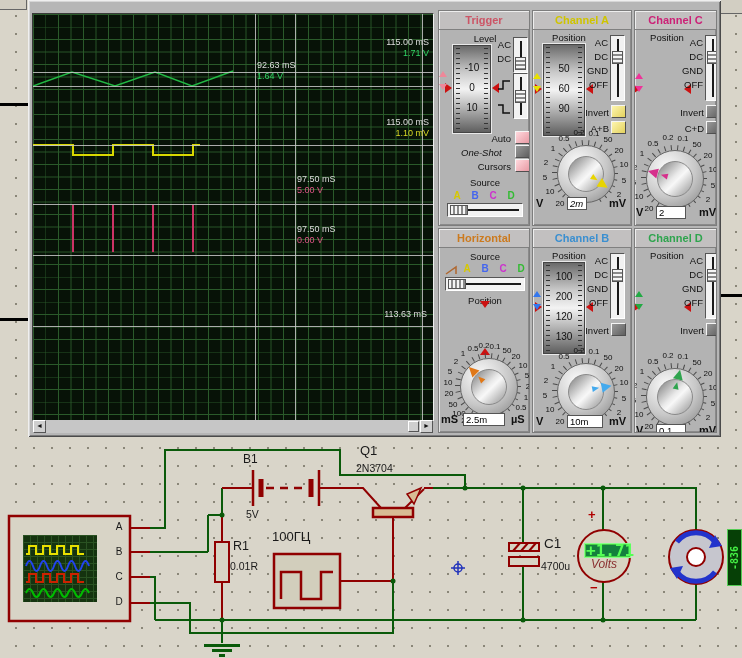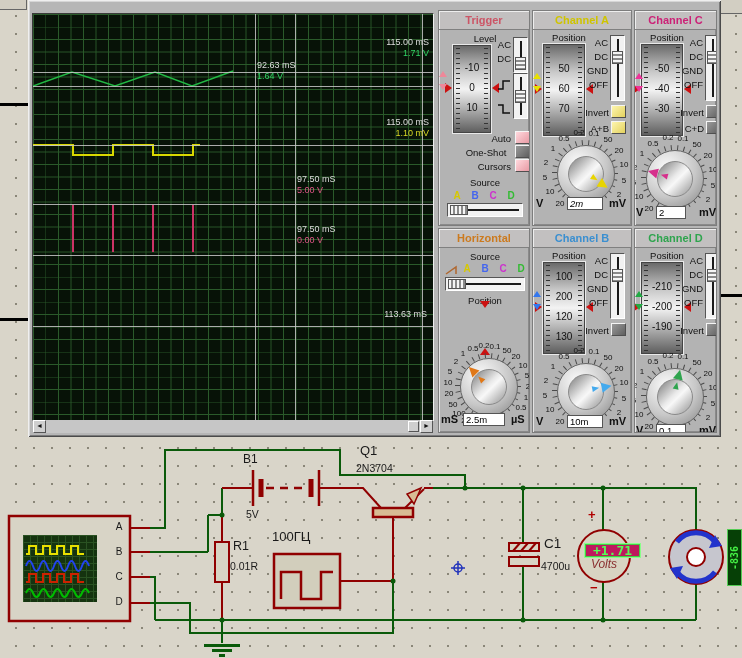--- a/index.html
+++ b/index.html
@@ -61,22 +61,22 @@
       background:radial-gradient(circle at 35% 30%,#fbfbfb,#c7c7c7 55%,#8b8b8b 95%)}
   .knob-dome{position:absolute;border-radius:50%;
       background:linear-gradient(135deg,#9d9d9d 15%,#e9e9e9 45%,#f8f8f8 55%,#a8a8a8 90%);border:1px solid #8a8a8a}
   .ktick{position:absolute;width:1px;height:5px;background:#4a4a4a}
   .knum{position:absolute;width:20px;text-align:center;font-size:8px;color:#111}
   .valbox{position:absolute;height:13px;background:#fff;border:1px solid #555;box-sizing:border-box;
       font-size:9.5px;line-height:11px;padding-left:2px;color:#000}
   .unit{position:absolute;font-weight:bold;font-size:11px;color:#111}
   .slab{position:absolute;color:#1a1a1a;white-space:nowrap}
   .blackline{position:absolute;height:3px;background:#000}
-  #lcd{position:absolute;left:585px;top:544px;width:55px;height:13px;background:#be185d;border:1px solid #4c4;
-      box-shadow:0 0 0 1px #8f8;color:#5f5;font-family:"DejaVu Sans Mono",monospace;font-size:13px;line-height:12px;text-align:center;font-weight:bold;box-sizing:border-box}
+  #lcd{position:absolute;left:585px;top:544px;width:45px;height:13px;background:#15803d;border:1px solid #4c4;
+      box-shadow:0 0 0 1px #8f8;color:#5f5;font-family:"DejaVu Sans Mono",monospace;font-size:16px;line-height:12px;text-align:center;font-weight:bold;box-sizing:border-box}
   #volts{position:absolute;left:584px;top:557px;width:40px;text-align:center;font-style:italic;font-size:12px;color:#8a3030}
   #rpm{position:absolute;left:727px;top:529px;width:15px;height:57px;background:#064006;border:1px solid #55cc55;box-sizing:border-box;
       color:#44ee44;font-family:"DejaVu Sans Mono",monospace;font-size:10px;font-weight:bold;
       writing-mode:vertical-rl;transform:rotate(180deg);text-align:center;line-height:13px}
   #miniscreen{position:absolute;left:23px;top:535px;width:74px;height:67px;background:#15330f;
       background-image:repeating-linear-gradient(to right,#2a5222 0 1px,transparent 1px 7px),
                        repeating-linear-gradient(to bottom,#2a5222 0 1px,transparent 1px 7px)}
   .frag{position:absolute;background:#d2cec2;border:1px solid #666}
 </style>
 </head>
@@ -198,21 +198,21 @@
   </div>
   <div id="panels">
       <div class="panel" style="position: absolute; left: 504px; top: 10px; width: 100px; height: 216px;">
         <div class="phead" style="position: absolute; color: rgb(207, 196, 0);">Channel A</div>
         <div class="lab" style="position: absolute; left: 8px; top: 21px; width: 56px; text-align: center; font-size: 9.5px;">Position</div>
         <div class="vgauge" style="position: absolute; left: 10px; top: 33px; width: 42px; height: 92px;">
           <div class="gtick" style="position: absolute; left: 2px;"></div>
           <div class="gtick" style="position: absolute; left: 34px;"></div>
           <div class="gnum" style="position: absolute; top: 18px;">50</div>
           <div class="gnum" style="position: absolute; top: 38px;">60</div>
-          <div class="gnum" style="position: absolute; top: 58px;">70</div>
+          <div class="gnum" style="position: absolute; top: 58px;">90</div>
         </div>
         <div class="tri" style="position: absolute; left: 2px; top: 73px; border-top: 5px solid transparent; border-bottom: 5px solid transparent; border-left: 7px solid rgb(204, 17, 17);"></div>
         <div class="tri" style="position: absolute; left: 53px; top: 73px; border-top: 5px solid transparent; border-bottom: 5px solid transparent; border-right: 7px solid rgb(204, 17, 17);"></div>
         <div class="tri" style="position: absolute; left: 0px; top: 62px; border-left: 4px solid transparent; border-right: 4px solid transparent; border-bottom: 6px solid rgb(232, 224, 0);"></div>
         <div class="tri" style="position: absolute; left: 0px; top: 75px; border-left: 4px solid transparent; border-right: 4px solid transparent; border-top: 6px solid rgb(232, 224, 0);"></div>
         <div class="lab" style="position: absolute; left: 45px; top: 26px; width: 30px; text-align: right; font-size: 9.5px;">AC</div>
         <div class="lab" style="position: absolute; left: 45px; top: 40px; width: 30px; text-align: right; font-size: 9.5px;">DC</div>
         <div class="lab" style="position: absolute; left: 45px; top: 54px; width: 30px; text-align: right; font-size: 9.5px;">GND</div>
         <div class="lab" style="position: absolute; left: 45px; top: 68px; width: 30px; text-align: right; font-size: 9.5px;">OFF</div>
         <div class="vswitch" style="position: absolute; left: 77px; top: 24px; width: 15px; height: 66px;">
@@ -259,34 +259,27 @@
         <div class="knum" style="position: absolute; left: 51px; top: 118px;">0.1</div>
         <div class="knum" style="position: absolute; left: 65px; top: 124px;">50</div>
         <div class="knum" style="position: absolute; left: 76px; top: 135px;">20</div>
         <div class="knum" style="position: absolute; left: 81px; top: 149px;">10</div>
         <div class="knum" style="position: absolute; left: 81px; top: 165px;">5</div>
         <div class="knum" style="position: absolute; left: 76px; top: 179px;">2</div>
         <div class="knob-outer" style="position: absolute; left: 24px; top: 134px; width: 56px; height: 56px;"></div>
         <div class="knob-dome" style="position: absolute; left: 35px; top: 145px; width: 34px; height: 34px;"></div>
         <div style="position: absolute; left: 47px; top: 135px; width: 0px; height: 0px; border-left: 5px solid transparent; border-right: 5px solid transparent; border-bottom: 10px solid rgb(232, 212, 0); transform-origin: 5px 27px; transform: rotate(123deg);"></div>
         <div style="position: absolute; left: 48.5px; top: 148px; width: 0px; height: 0px; border-left: 3.5px solid transparent; border-right: 3.5px solid transparent; border-bottom: 7px solid rgb(232, 212, 0); transform-origin: 3.5px 14px; transform: rotate(123deg);"></div>
-        <div class="valbox" style="position: absolute; left: 34px; top: 186px; width: 36px; font-style: italic;">2m</div>
+        <div class="valbox" style="position: absolute; left: 34px; top: 186px; width: 20px; font-style: italic;">2m</div>
         <div class="unit" style="position: absolute; left: 3px; top: 186px;">V</div>
         <div class="unit" style="position: absolute; left: 76px; top: 186px;">mV</div>
       </div>
       <div class="panel" style="position: absolute; left: 606px; top: 10px; width: 83px; height: 216px;">
         <div class="phead" style="position: absolute; color: rgb(204, 34, 119);">Channel C</div>
         <div class="lab" style="position: absolute; left: 4px; top: 21px; width: 56px; text-align: center; font-size: 9.5px;">Position</div>
-        <div class="vgauge" style="position: absolute; left: 6px; top: 33px; width: 42px; height: 92px;">
-          <div class="gtick" style="position: absolute; left: 2px;"></div>
-          <div class="gtick" style="position: absolute; left: 34px;"></div>
-          <div class="gnum" style="position: absolute; top: 18px;">-50</div>
-          <div class="gnum" style="position: absolute; top: 38px;">-40</div>
-          <div class="gnum" style="position: absolute; top: 58px;">-30</div>
-        </div>
         <div class="tri" style="position: absolute; left: -2px; top: 73px; border-top: 5px solid transparent; border-bottom: 5px solid transparent; border-left: 7px solid rgb(204, 17, 17);"></div>
         <div class="tri" style="position: absolute; left: 49px; top: 73px; border-top: 5px solid transparent; border-bottom: 5px solid transparent; border-right: 7px solid rgb(204, 17, 17);"></div>
         <div class="tri" style="position: absolute; left: 0px; top: 62px; border-left: 4px solid transparent; border-right: 4px solid transparent; border-bottom: 6px solid rgb(238, 51, 153);"></div>
         <div class="tri" style="position: absolute; left: 0px; top: 75px; border-left: 4px solid transparent; border-right: 4px solid transparent; border-top: 6px solid rgb(238, 51, 153);"></div>
         <div class="lab" style="position: absolute; left: 38px; top: 26px; width: 30px; text-align: right; font-size: 9.5px;">AC</div>
         <div class="lab" style="position: absolute; left: 38px; top: 40px; width: 30px; text-align: right; font-size: 9.5px;">DC</div>
         <div class="lab" style="position: absolute; left: 38px; top: 54px; width: 30px; text-align: right; font-size: 9.5px;">GND</div>
         <div class="lab" style="position: absolute; left: 38px; top: 68px; width: 30px; text-align: right; font-size: 9.5px;">OFF</div>
         <div class="vswitch" style="position: absolute; left: 70px; top: 24px; width: 15px; height: 66px;">
           <div class="vline" style="position: absolute;"></div>
@@ -411,27 +404,20 @@
         <div class="knob-dome" style="position: absolute; left: 35px; top: 145px; width: 34px; height: 34px;"></div>
         <div style="position: absolute; left: 47px; top: 135px; width: 0px; height: 0px; border-left: 5px solid transparent; border-right: 5px solid transparent; border-bottom: 10px solid rgb(68, 170, 238); transform-origin: 5px 27px; transform: rotate(79deg);"></div>
         <div style="position: absolute; left: 48.5px; top: 148px; width: 0px; height: 0px; border-left: 3.5px solid transparent; border-right: 3.5px solid transparent; border-bottom: 7px solid rgb(68, 170, 238); transform-origin: 3.5px 14px; transform: rotate(79deg);"></div>
         <div class="valbox" style="position: absolute; left: 34px; top: 186px; width: 36px;">10m</div>
         <div class="unit" style="position: absolute; left: 3px; top: 186px;">V</div>
         <div class="unit" style="position: absolute; left: 76px; top: 186px;">mV</div>
       </div>
       <div class="panel" style="position: absolute; left: 606px; top: 228px; width: 83px; height: 205px;">
         <div class="phead" style="position: absolute; color: rgb(47, 164, 78);">Channel D</div>
         <div class="lab" style="position: absolute; left: 4px; top: 21px; width: 56px; text-align: center; font-size: 9.5px;">Position</div>
-        <div class="vgauge" style="position: absolute; left: 6px; top: 33px; width: 42px; height: 92px;">
-          <div class="gtick" style="position: absolute; left: 2px;"></div>
-          <div class="gtick" style="position: absolute; left: 34px;"></div>
-          <div class="gnum" style="position: absolute; top: 18px;">-210</div>
-          <div class="gnum" style="position: absolute; top: 38px;">-200</div>
-          <div class="gnum" style="position: absolute; top: 58px;">-190</div>
-        </div>
         <div class="tri" style="position: absolute; left: -2px; top: 73px; border-top: 5px solid transparent; border-bottom: 5px solid transparent; border-left: 7px solid rgb(204, 17, 17);"></div>
         <div class="tri" style="position: absolute; left: 49px; top: 73px; border-top: 5px solid transparent; border-bottom: 5px solid transparent; border-right: 7px solid rgb(204, 17, 17);"></div>
         <div class="tri" style="position: absolute; left: 0px; top: 62px; border-left: 4px solid transparent; border-right: 4px solid transparent; border-bottom: 6px solid rgb(34, 170, 68);"></div>
         <div class="tri" style="position: absolute; left: 0px; top: 75px; border-left: 4px solid transparent; border-right: 4px solid transparent; border-top: 6px solid rgb(34, 170, 68);"></div>
         <div class="lab" style="position: absolute; left: 38px; top: 26px; width: 30px; text-align: right; font-size: 9.5px;">AC</div>
         <div class="lab" style="position: absolute; left: 38px; top: 40px; width: 30px; text-align: right; font-size: 9.5px;">DC</div>
         <div class="lab" style="position: absolute; left: 38px; top: 54px; width: 30px; text-align: right; font-size: 9.5px;">GND</div>
         <div class="lab" style="position: absolute; left: 38px; top: 68px; width: 30px; text-align: right; font-size: 9.5px;">OFF</div>
         <div class="vswitch" style="position: absolute; left: 70px; top: 24px; width: 15px; height: 66px;">
           <div class="vline" style="position: absolute;"></div>
@@ -511,21 +497,21 @@
           </svg></div>
         <div style="position: absolute; left: 58px; top: 90px; width: 14px; height: 12px;"><svg width="14" height="12">
             <polyline points="1,2 6,2 6,10 13,10" stroke="#111" stroke-width="1.5" fill="none"></polyline>
           </svg></div>
         <div class="vswitch" style="position: absolute; left: 74px; top: 62px; width: 15px; height: 46px;">
           <div class="vline" style="position: absolute;"></div>
           <div class="sw-thumb" style="position: absolute; top: 16px;"></div>
         </div>
         <div class="lab" style="position: absolute; left: 22px; top: 122px; width: 50px; text-align: right; font-size: 9.5px;">Auto</div>
         <div class="btn btn-pink" style="position: absolute; left: 76px; top: 120px;"></div>
-        <div class="lab" style="position: absolute; left: 22px; top: 136px; width: 50px; text-align: center; font-size: 9.5px;">One-Shot</div>
+        <div class="lab" style="position: absolute; left: 22px; top: 136px; width: 50px; text-align: left; font-size: 9.5px; font-style: italic;">One-Shot</div>
         <div class="btn btn-dark" style="position: absolute; left: 76px; top: 134px;"></div>
         <div class="lab" style="position: absolute; left: 22px; top: 150px; width: 50px; text-align: right; font-size: 9.5px;">Cursors</div>
         <div class="btn btn-pink" style="position: absolute; left: 76px; top: 148px;"></div>
         <div class="lab" style="position: absolute; left: 18px; top: 166px; width: 56px; text-align: center; font-size: 9.5px;">Source</div>
         <div class="lab" style="position: absolute; left: 12px; top: 179px; width: 12px; text-align: center; font-size: 10px; font-weight: bold; color: rgb(214, 200, 0);">A</div>
         <div class="lab" style="position: absolute; left: 30px; top: 179px; width: 12px; text-align: center; font-size: 10px; font-weight: bold; color: rgb(68, 102, 238);">B</div>
         <div class="lab" style="position: absolute; left: 48px; top: 179px; width: 12px; text-align: center; font-size: 10px; font-weight: bold; color: rgb(204, 51, 204);">C</div>
         <div class="lab" style="position: absolute; left: 66px; top: 179px; width: 12px; text-align: center; font-size: 10px; font-weight: bold; color: rgb(51, 187, 51);">D</div>
         <div class="hslider" style="position: absolute; left: 8px; top: 192px; width: 76px; height: 14px;">
           <div class="hline" style="position: absolute;"></div>

